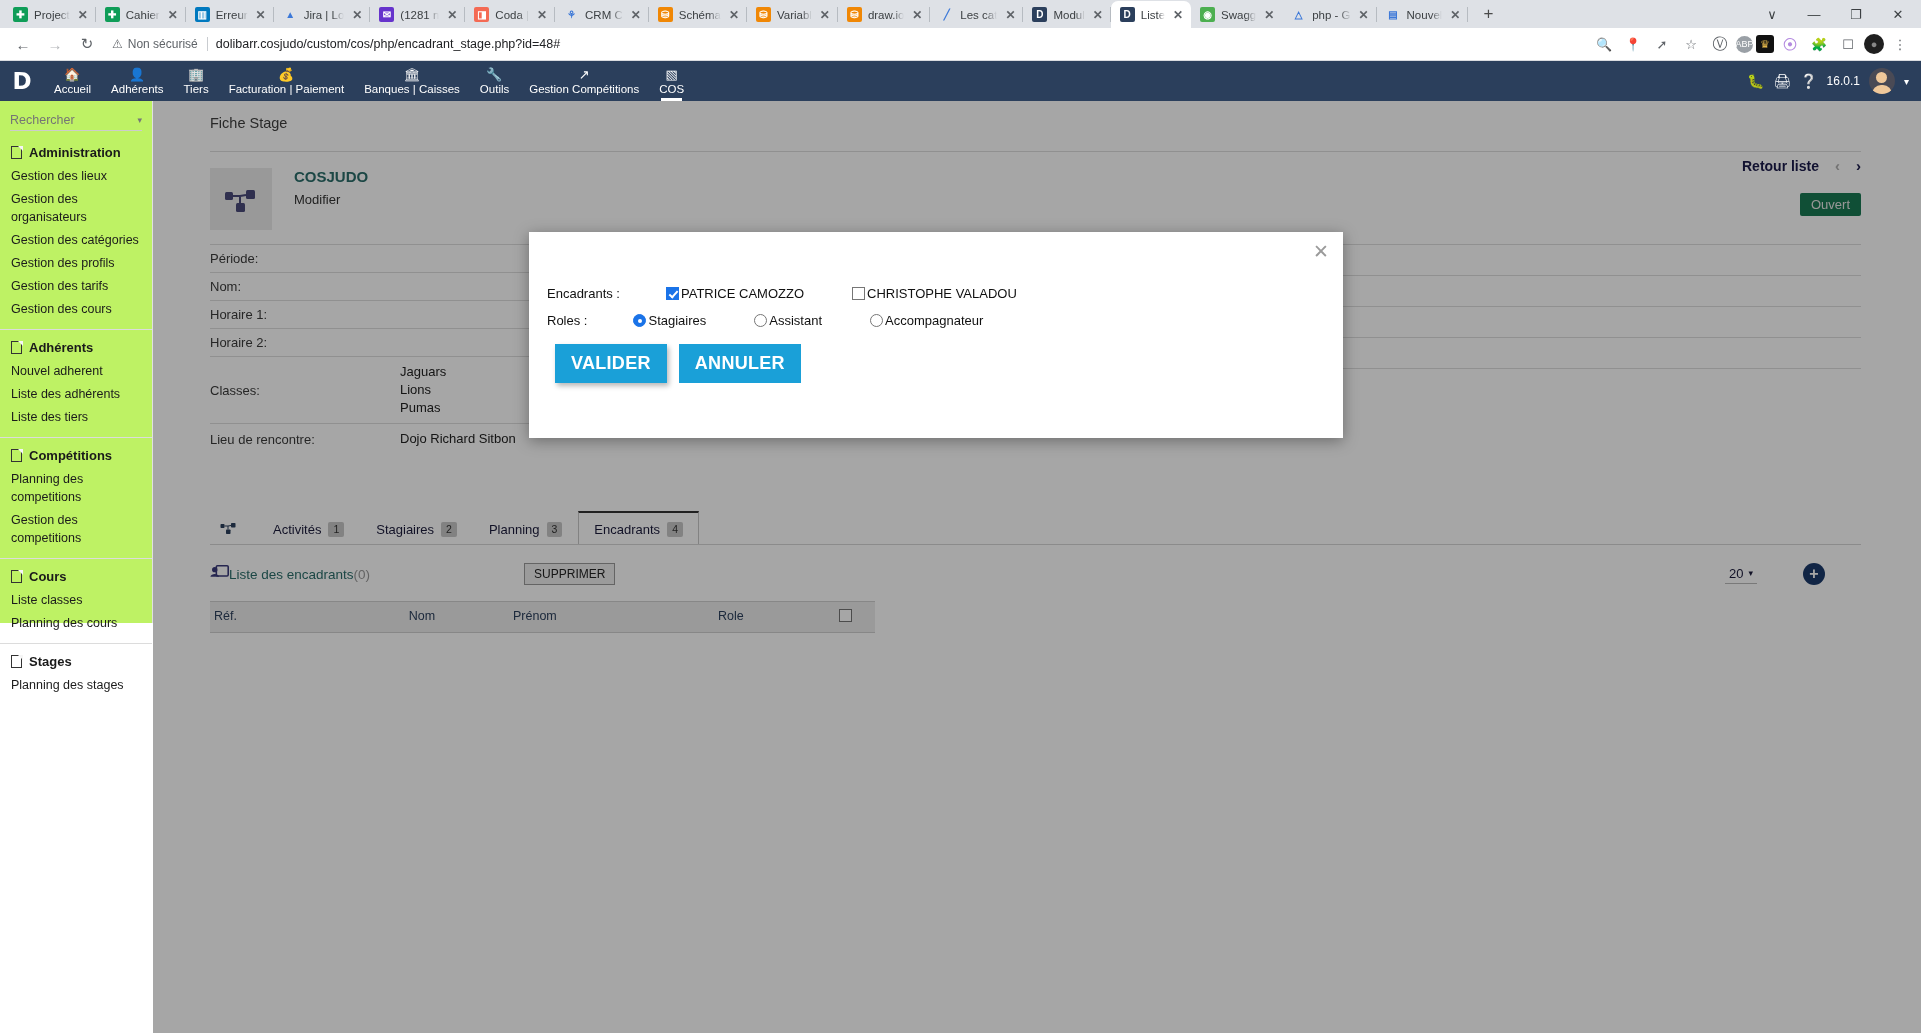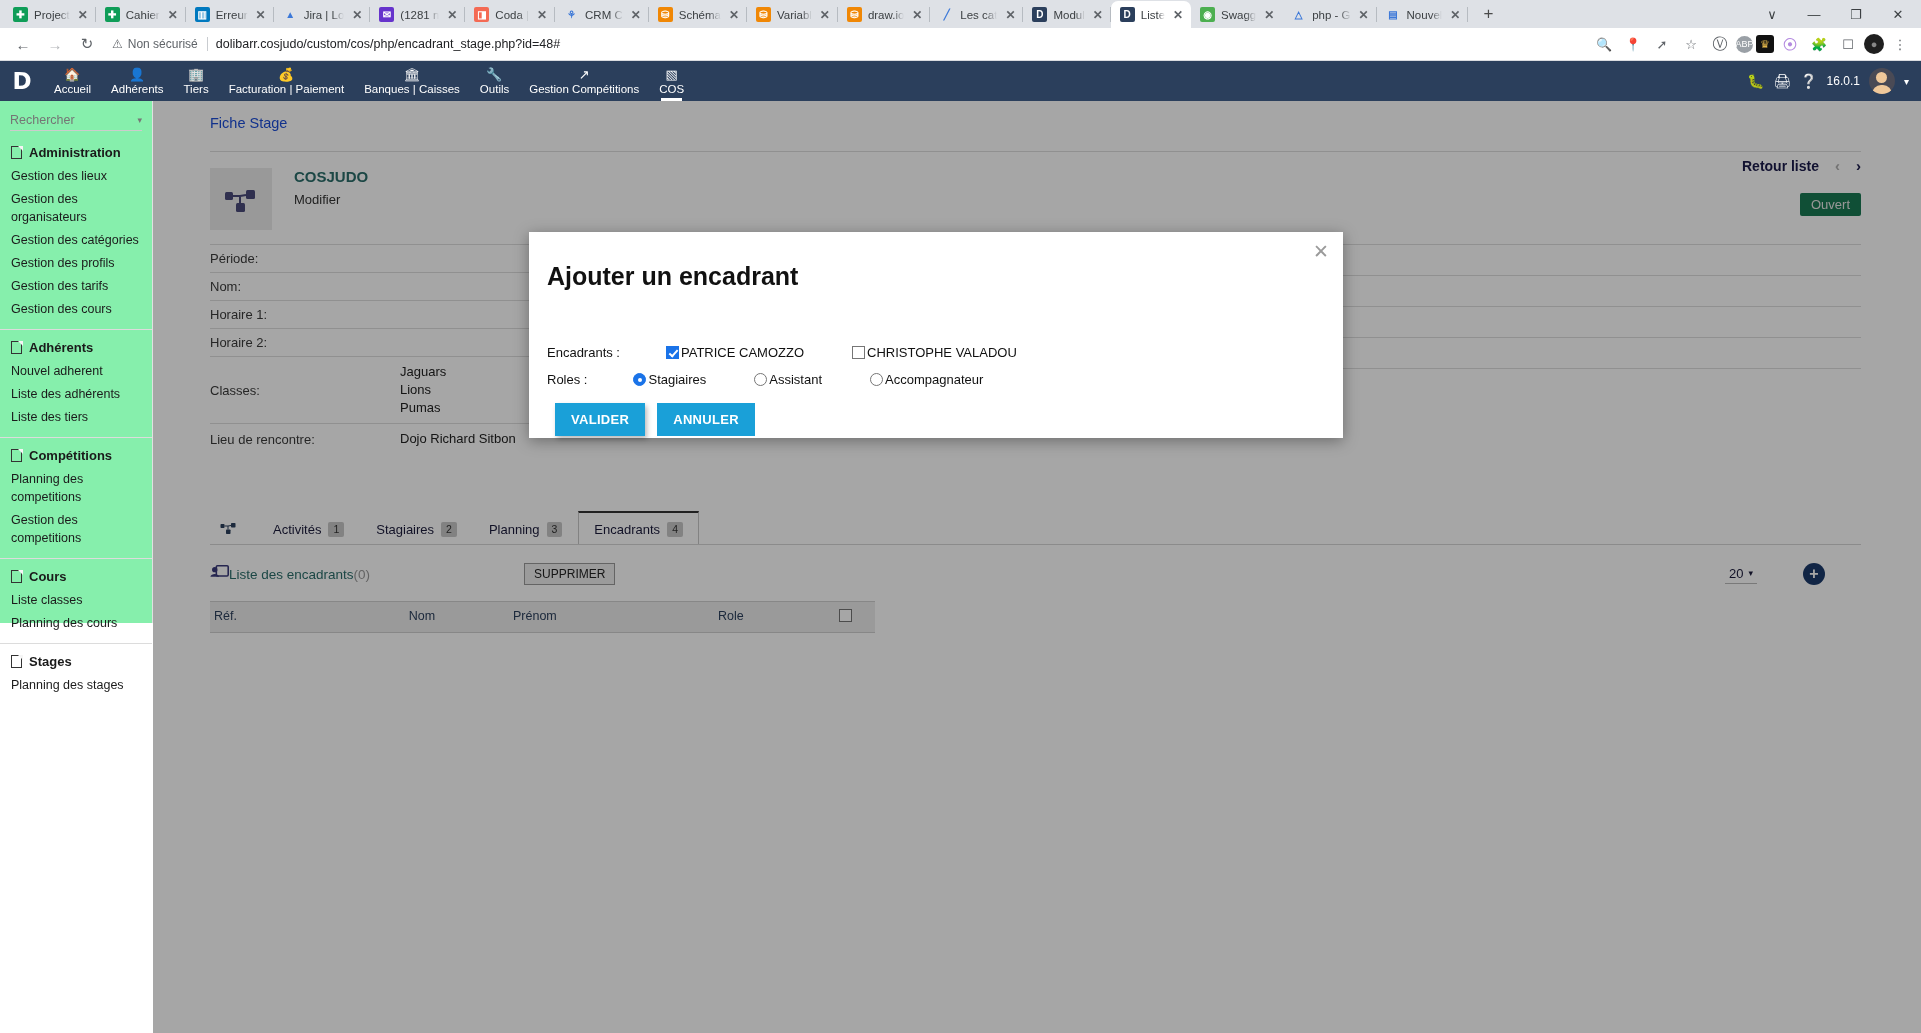--- a/index.html
+++ b/index.html
@@ -183,21 +183,21 @@
     width: 20px; height: 9px; border-radius: 10px 10px 0 0;
     background: #f0c89a; position: absolute; bottom: 0;
   }
 
   
   .page { display: flex; height: calc(1033px - 28px - 33px - 40px); }
 
   .sidebar {
     width: 153px;
     flex: 0 0 153px;
-    background: #86efac;
+    background: #bef264;
     border-right: 1px solid #e0e0e0;
     padding: 12px 0 0 0;
     font-size: 12.5px;
     height: 522px;
   }
   .side-search {
     margin: 0 10px 12px 10px;
     border-bottom: 1px solid #ccc;
     display: flex;
     align-items: center;
@@ -245,21 +245,21 @@
     border-top: 5px solid #f5f5f5;
   }
 
   .content {
     flex: 1 1 auto;
     padding: 14px 0 0 0;
     position: relative;
     background: #ffffff;
   }
   .fiche-title {
-    color: #1d4ed8;
+    color: #404040;
     font-size: 14.5px;
     padding: 0 0 0 57px;
   }
   .card {
     margin: 20px 60px 0 57px;
     border-top: 1px solid #ddd;
     display: flex;
   }
   .card-col { flex: 1 1 50%; }
   .card-col.right { margin-left: 22px; }
@@ -497,21 +497,21 @@
     left: 3.5px; top: 3.5px;
     width: 4px; height: 4px;
     border-radius: 50%;
     background: #fff;
   }
   .modal-btns { display: flex; gap: 12px; padding: 4px 0 0 8px; }
   .mbtn {
     background: #1aa0d8;
     color: #fff;
     border: none;
-    font-size: 13px;
+    font-size: 18px;
     font-weight: bold;
     padding: 9px 16px;
     letter-spacing: 0.3px;
     font-family: "Liberation Sans", sans-serif;
   }
   .mbtn.shadow { box-shadow: 2px 3px 5px rgba(0,0,0,0.28); }
 </style>
 </head>
 <body>
 
@@ -917,21 +917,20 @@
         <div class="th" style="width:130px;text-align:center;">Nom</div>
         <div class="th" style="width:205px;margin-left:24px;">Prénom</div>
         <div class="th" style="flex:1;">Role</div>
         <div class="th" style="width:40px;"><span class="cbx"></span></div>
       </div>
     </div>
 
     <div class="overlay"></div>
     <div class="modal">
       <div class="modal-close">✕</div>
-      <div class="modal-title">Ajouter un encadrant</div>
       <div class="modal-body">
         <div class="frow">
           <span class="flabel">Encadrants :</span>
           <span id="encadrants-options" style="display:flex;align-items:center;">
               <span class="opt">
                 <span class="cbx checked"></span>
                 <span>PATRICE CAMOZZO</span>
               </span>
               <span class="opt">
                 <span class="cbx"></span>

